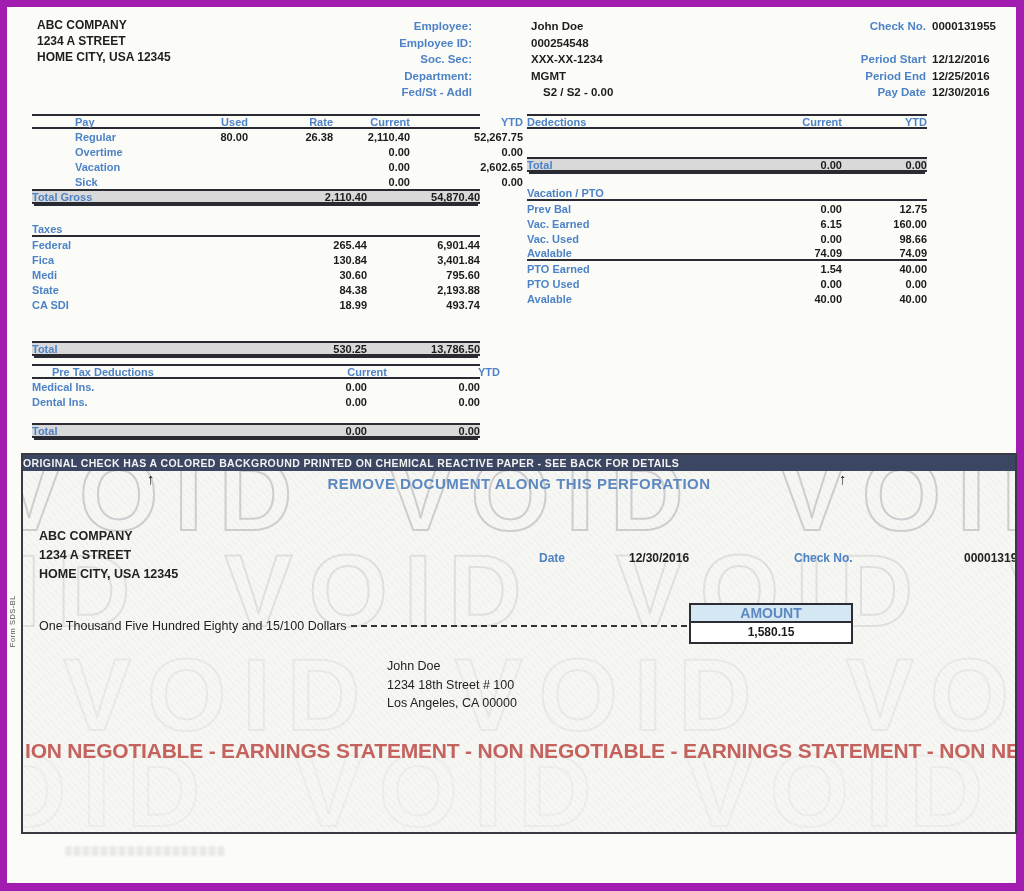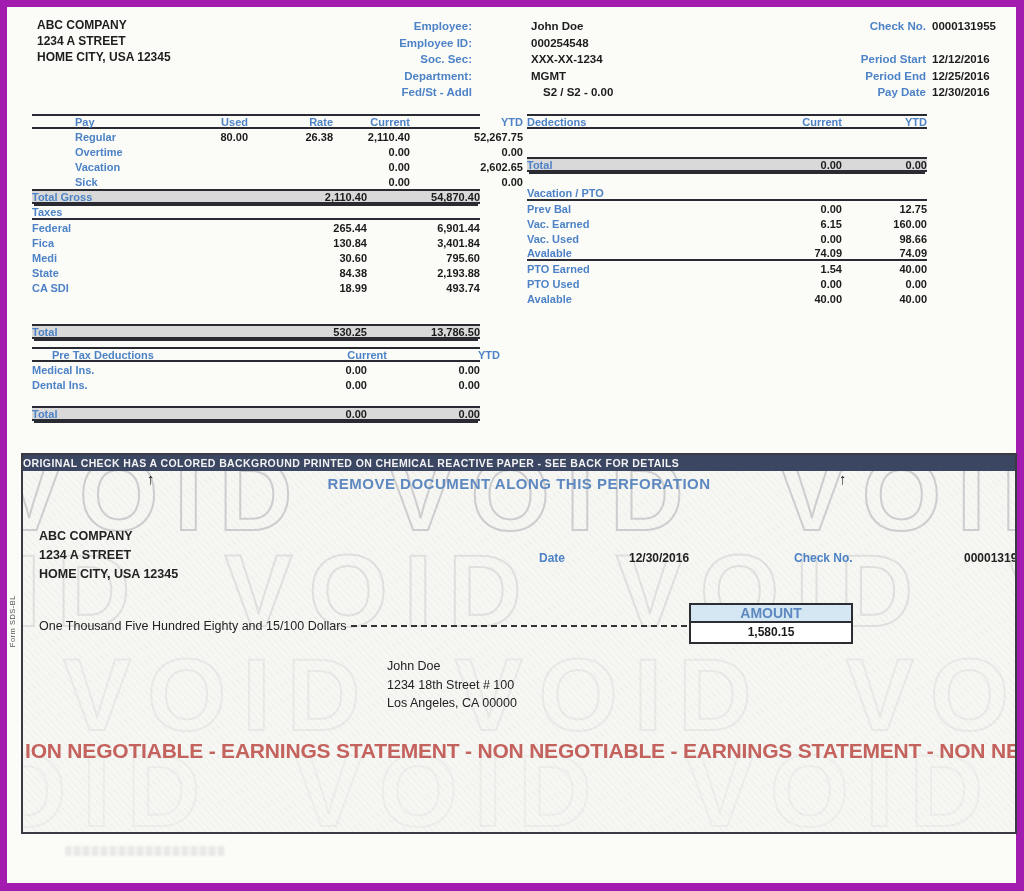--- a/index.html
+++ b/index.html
@@ -32,21 +32,21 @@
   .ttl{border-bottom:2px solid #2a2a33;}
   .tot{background:#d9d9d9;border-top:2px solid #2a2a33;border-bottom:2px solid #2a2a33;
        box-shadow:0 4px 0 -2px #2a2a33;}
   .rule2{border-bottom:2px solid #2a2a33;}
   
   .p1{flex:0 0 95px;padding-left:43px;} .p2{flex:0 0 78px;} .p3{flex:0 0 85px;} .p4{flex:0 0 77px;} .p5{flex:0 0 113px;}
   
   .t1{flex:0 0 240px;} .t2{flex:0 0 95px;} .t3{flex:0 0 113px;}
   
   .d1{flex:0 0 200px;} .d2{flex:0 0 115px;} .d3{flex:0 0 85px;}
-  .sp13{margin-top:1px;} .sp15{margin-top:8px;padding-left:20px;} .sp14{margin-top:14px;}
+  .sp13{margin-top:18px;} .sp15{margin-top:8px;padding-left:20px;} .sp14{margin-top:14px;}
   .sp29{margin-top:29px;} .sp28{margin-top:28px;}
 
   
   .check-box{position:absolute;left:14px;top:446px;width:996px;height:381px;
              border:2px solid #3a3a42;box-sizing:border-box;background:#f6f6f3;overflow:hidden;}
   .check-box .texture{position:absolute;inset:0;
       background:repeating-linear-gradient(48deg,rgba(120,120,125,.05) 0 1px,transparent 1px 5px);}
   .banner{position:absolute;left:0;top:0;width:100%;height:16px;background:#3b4663;
           color:#f2f2f2;font-size:10.5px;font-weight:bold;text-align:left;line-height:16px;
           letter-spacing:.4px;}

